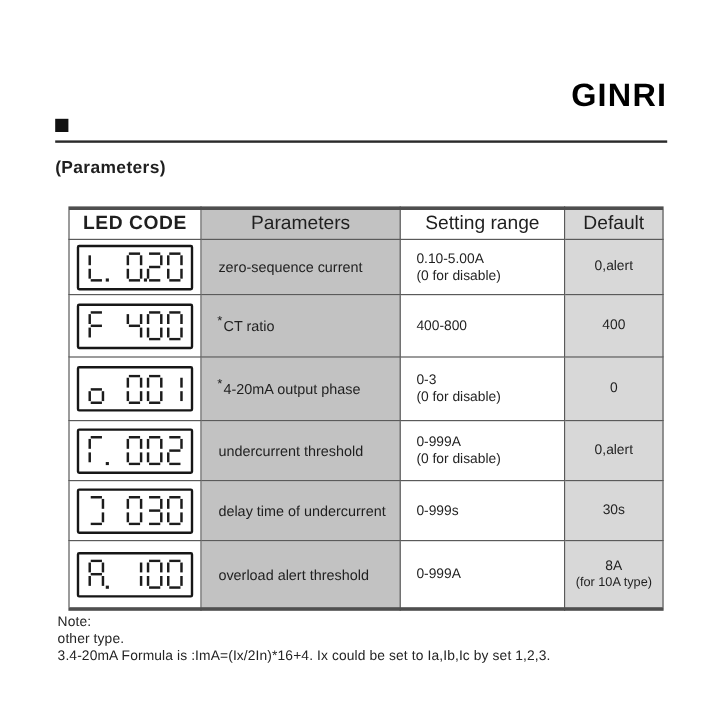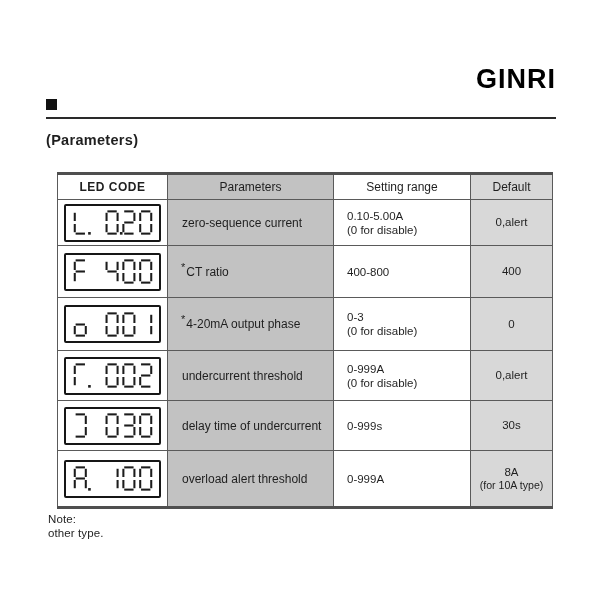--- a/index.html
+++ b/index.html
@@ -25,21 +25,21 @@
   table.param-table{
     position:absolute;left:57px;top:172px;
     border-collapse:collapse;table-layout:fixed;
     border-top:3px solid #4f4f4f;
     border-bottom:3px solid #4f4f4f;
     font-size:11.5px;
   }
   .param-table th,.param-table td{
     border:1.5px solid #5a5a5a;padding:0;vertical-align:middle;
   }
-  .param-table th{height:24px;font-weight:normal;font-size:12px;text-align:center;}
+  .param-table th{height:24px;font-weight:normal;font-size:16px;text-align:center;}
   .param-table th.h-led{font-weight:bold;letter-spacing:0.5px;background:#fff;}
   .param-table th.h-param{background:var(--param-bg,#c2c2c2);}
   .param-table th.h-range{background:#fff;}
   .param-table th.h-def{background:var(--default-bg,#d8d8d8);}
   .param-table tbody tr:nth-child(1){height:46px;}
   .param-table tbody tr:nth-child(2){height:52px;}
   .param-table tbody tr:nth-child(3){height:53px;}
   .param-table tbody tr:nth-child(4){height:50px;margin-top:45px;}
   .param-table tbody tr:nth-child(5){height:50px;}
   .param-table tbody tr:nth-child(6){height:57px;}
@@ -298,13 +298,14 @@
           <div>8A</div>
           <div class="def-line2">(for 10A type)</div>
         </td>
     </tr>
   </tbody>
 </table>
 
 <div class="notes">
   <div>Note:</div>
   <div>other type.</div>
+  <div>3.4-20mA Formula is :ImA=(Ix/2In)*16+4.  Ix could be set to Ia,Ib,Ic by set 1,2,3.</div>
 </div>
 
 </body></html>

